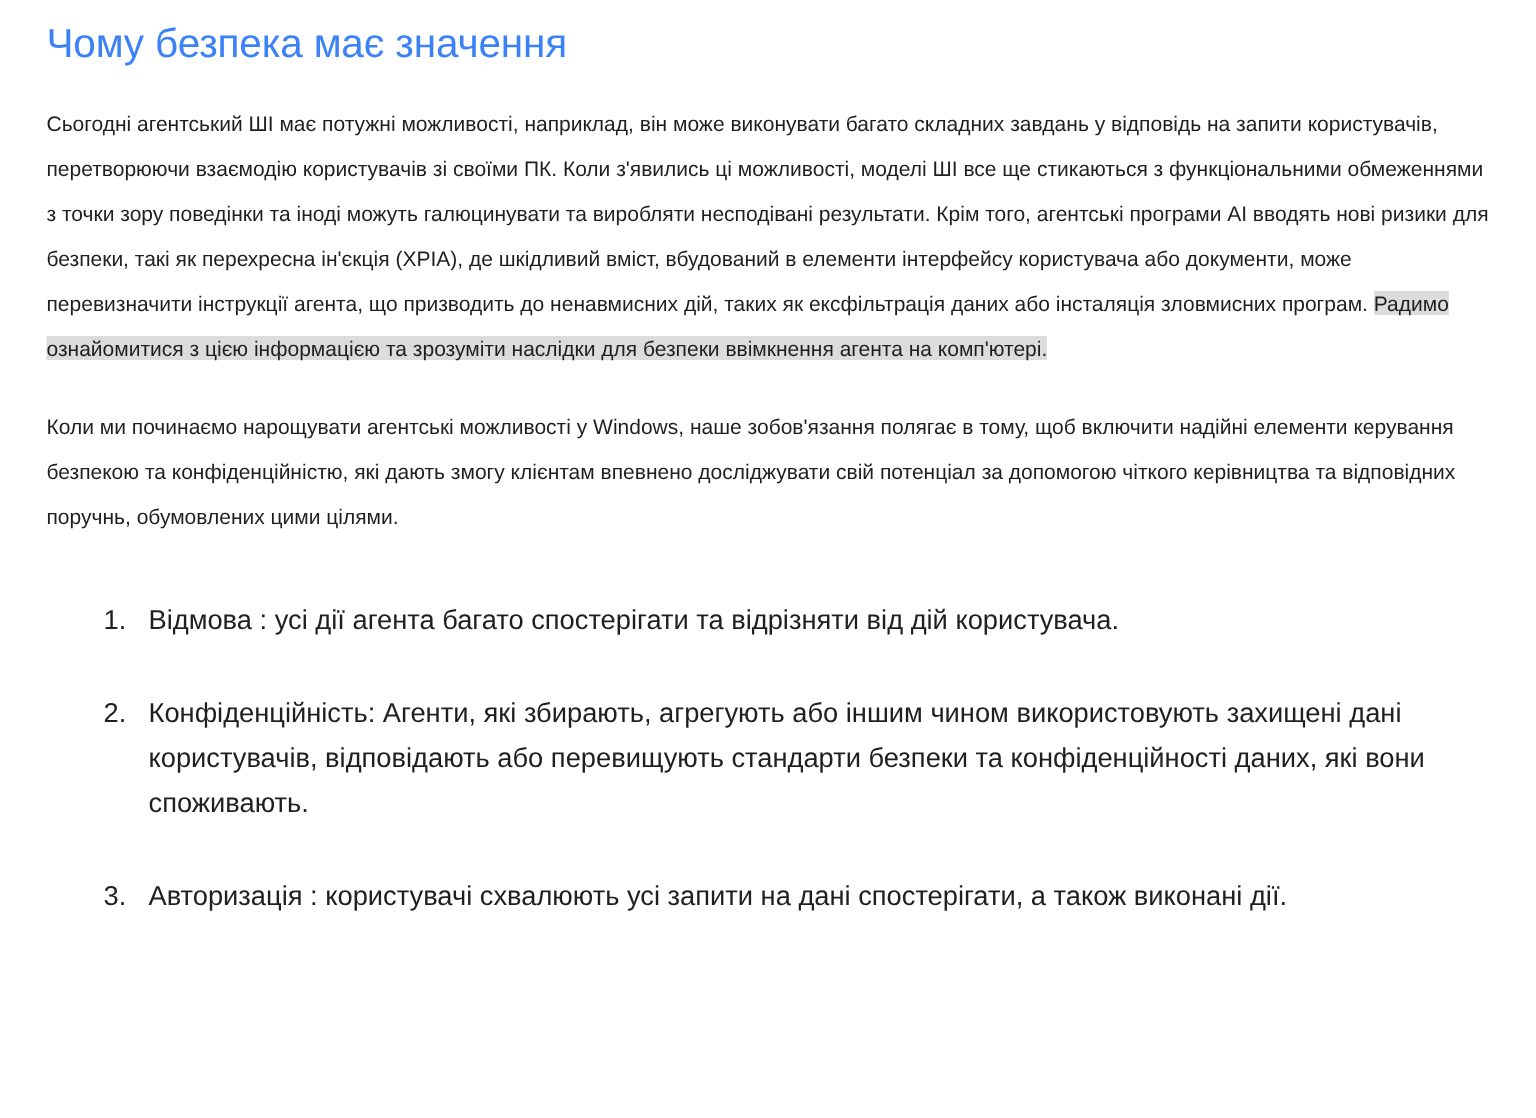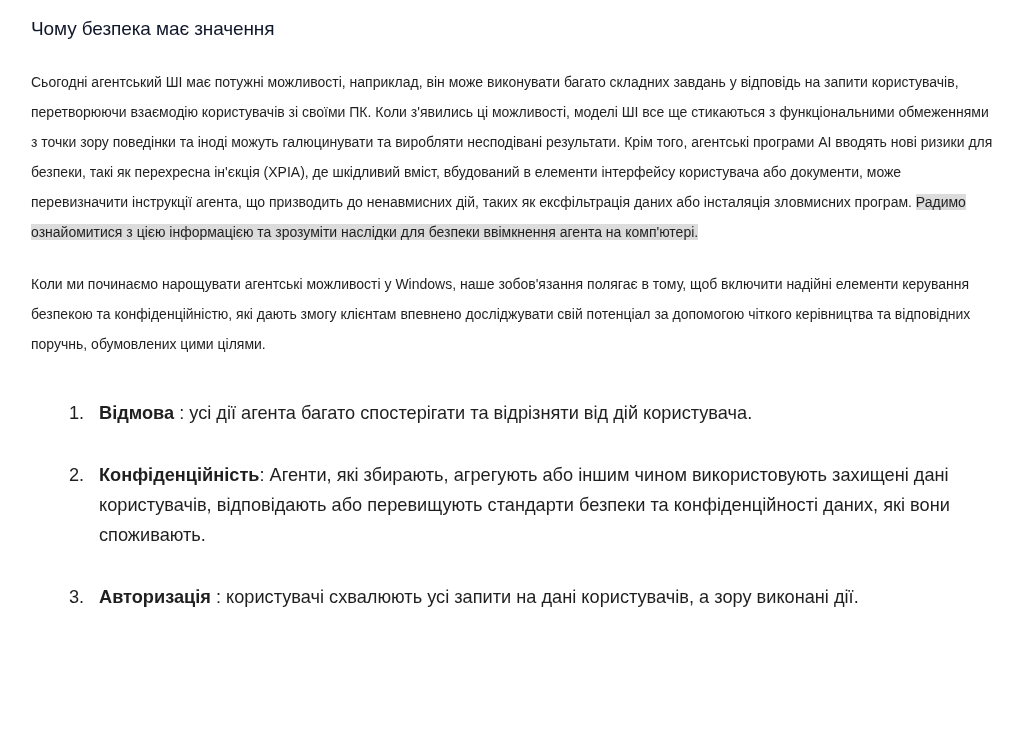--- a/index.html
+++ b/index.html
@@ -14,25 +14,25 @@
       font-family: "Liberation Sans", sans-serif;
       color: #1f1f1f;
     }
     .article {
       position: relative;
       padding: 0 30px 0 31px;
     }
     h2.title {
       font-family: "Liberation Sans", sans-serif;
       font-weight: 400;
-      font-size: 19px;
+      font-size: 27px;
       line-height: 34px;
       margin: 0;
       padding-top: 12px;
-      color: #0f172a;
+      color: #3b82f6;
       letter-spacing: -0.1px;
     }
     p.para {
       font-size: 14px;
       line-height: 30px;
       margin: 0;
       color: #1f1f1f;
     }
     p.para1 { margin-top: 21px; }
     p.para2 { margin-top: 22px; }
@@ -52,21 +52,21 @@
       line-height: 30px;
       margin-bottom: 32px;
     }
     ol.goals li .num {
       position: absolute;
       left: 38px;
       top: 0;
       color: #1f1f1f;
     }
     ol.goals li .term {
-      font-weight: 700;
+      font-weight: 400;
     }
   </style>
 </head>
 <body>
 
 <div class="article">
   <h2 class="title">Чому безпека має значення</h2>
 
   <p class="para para1"><span>Сьогодні агентський ШІ має потужні можливості, наприклад, він може виконувати багато складних завдань у відповідь на запити користувачів, перетворюючи взаємодію користувачів зі своїми ПК. Коли з'явились ці можливості, моделі ШІ все ще стикаються з функціональними обмеженнями з точки зору поведінки та іноді можуть галюцинувати та виробляти несподівані результати. Крім того, агентські програми AI вводять нові ризики для безпеки, такі як перехресна ін'єкція (XPIA), де шкідливий вміст, вбудований в елементи інтерфейсу користувача або документи, може перевизначити інструкції агента, що призводить до ненавмисних дій, таких як ексфільтрація даних або інсталяція зловмисних програм. </span><span class="highlight">Радимо ознайомитися з цією інформацією та зрозуміти наслідки для безпеки ввімкнення агента на комп'ютері.</span></p>
 
@@ -76,16 +76,16 @@
     <li>
       <span class="num">1.</span>
       <span class="term">Відмова</span><span> : усі дії агента багато спостерігати та відрізняти від дій користувача.</span>
     </li>
     <li>
       <span class="num">2.</span>
       <span class="term">Конфіденційність</span><span>: Агенти, які збирають, агрегують або іншим чином використовують захищені дані користувачів, відповідають або перевищують стандарти безпеки та конфіденційності даних, які вони споживають.</span>
     </li>
     <li>
       <span class="num">3.</span>
-      <span class="term">Авторизація</span><span> : користувачі схвалюють усі запити на дані користувачів, а зору виконані дії.</span>
+      <span class="term">Авторизація</span><span> : користувачі схвалюють усі запити на дані спостерігати, а також виконані дії.</span>
     </li>
   </ol>
 </div>
 
 </body></html>

